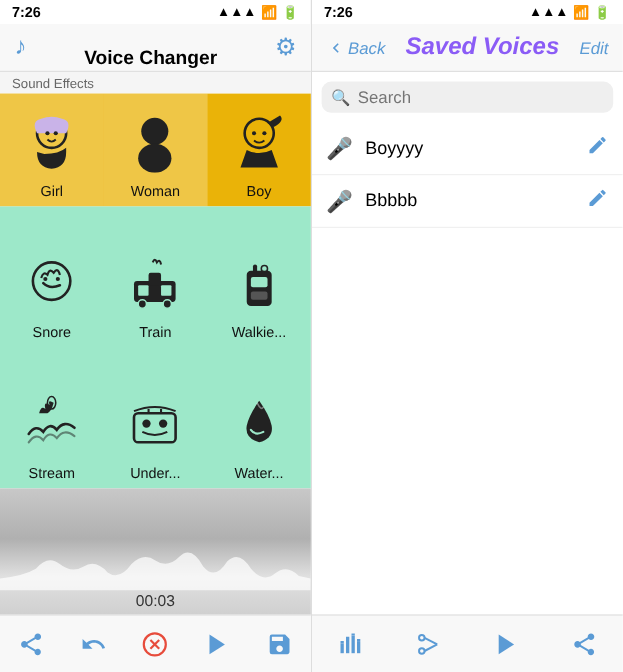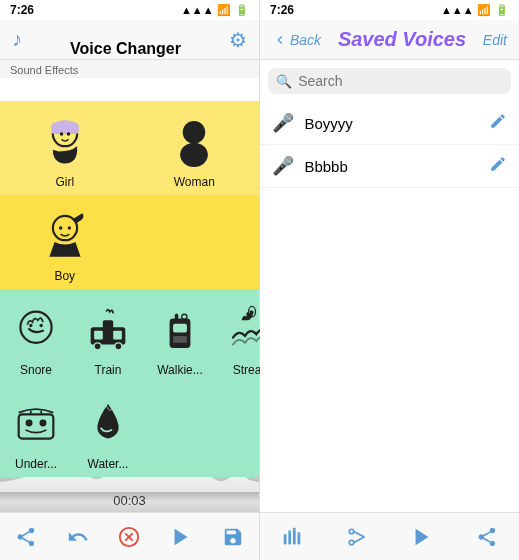--- a/index.html
+++ b/index.html
@@ -60,24 +60,23 @@
 
     .section-label {
       font-size: 11px;
       color: #666;
       padding: 4px 10px 2px;
       background: #f5f5f5;
     }
 
     .sound-effects-grid {
       display: grid;
-      grid-template-columns: repeat(2, 1fr);
-      background: #fde047;
+      grid-template-columns: repeat(3, 1fr);
+      background: #eab308;
       gap: 0;
-      margin-top: 23px;
     }
 
     .effect-item {
       display: flex;
       flex-direction: column;
       align-items: center;
       justify-content: flex-end;
       padding: 8px 4px 6px;
       cursor: pointer;
     }
@@ -94,21 +93,21 @@
     }
     .effect-label {
       font-size: 12px;
       color: #111;
       margin-top: 2px;
       font-weight: 500;
     }
 
     .scene-effects-grid {
       display: grid;
-      grid-template-columns: repeat(4, 1fr);
+      grid-template-columns: repeat(3, 1fr);
       background: #9de8c9;
       gap: 0;
       flex: 1;
     }
 
     .waveform-area {
       height: 105px;
       background: linear-gradient(to bottom, #c8c8c8 0%, #b0b0b0 40%, #e0e0e0 70%, #d0d0d0 100%);
       position: relative;
       overflow: hidden;

